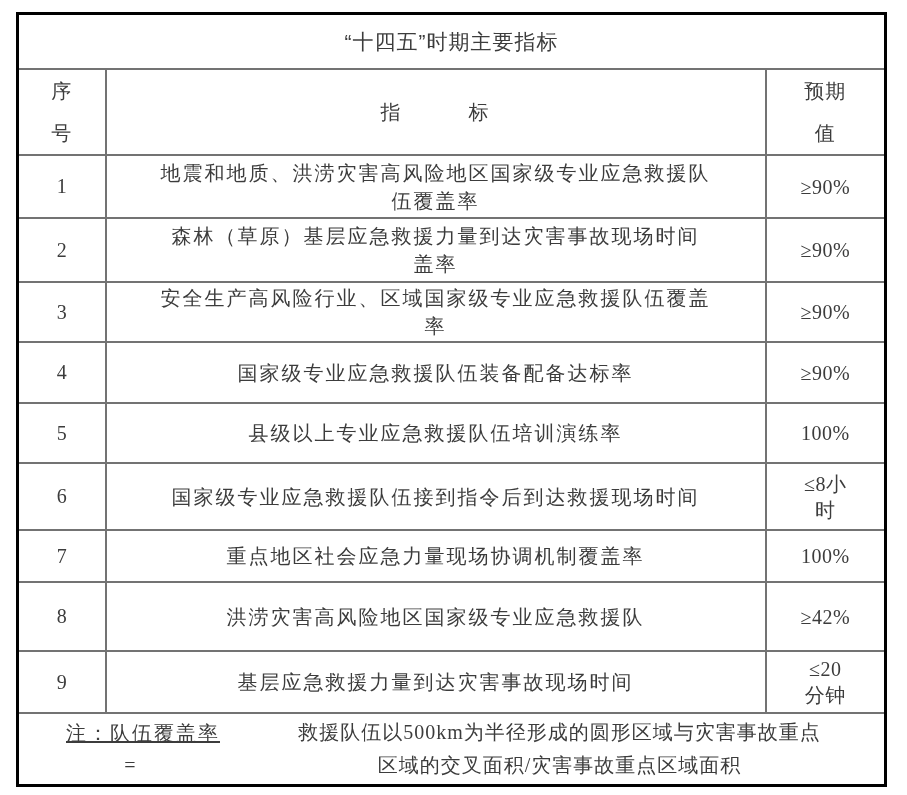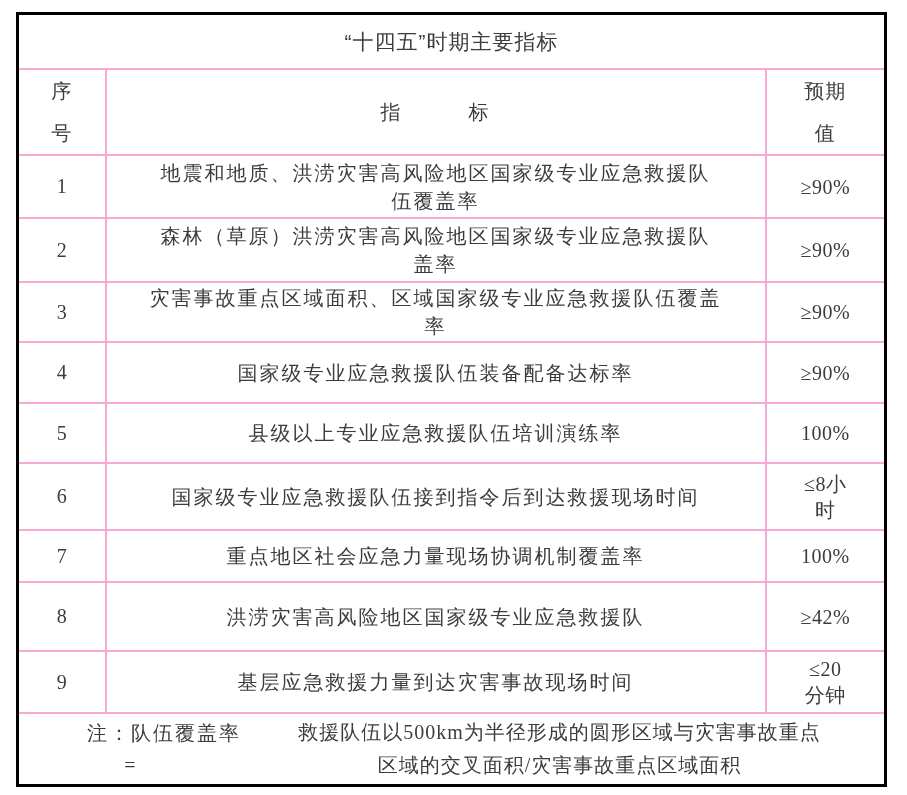--- a/index.html
+++ b/index.html
@@ -20,21 +20,21 @@
     left: 16px;
     top: 12px;
   }
   table.indicators {
     border-collapse: collapse;
     table-layout: fixed;
     width: 868px;
     border: 3px solid #000000;
   }
   table.indicators td, table.indicators th {
-    border: 2px solid #f9a8d4;
+    border: 2px solid #737373;
     text-align: center;
     vertical-align: middle;
     padding: 0;
     font-weight: normal;
     overflow: hidden;
   }
   .title-row td {
     height: 53px;
     font-family: "Liberation Sans", "DejaVu Sans", sans-serif;
     font-weight: bold;
@@ -88,22 +88,23 @@
     height: 100%;
   }
   .note-left {
     width: 222px;
     flex: 0 0 auto;
     font-size: 20px;
     letter-spacing: 2px;
     line-height: 32px;
   }
   .note-label {
-    text-align: right;
+    text-align: center;
     padding-left: 26px;
+    text-decoration: underline;
   }
   .note-equals {
     text-align: center;
     letter-spacing: 0;
   }
   .note-right {
     flex: 1 1 auto;
     font-size: 20px;
     letter-spacing: 1px;
     line-height: 33px;
@@ -134,27 +135,27 @@
       </tr>
 
       <tr class="r-0">
         <td class="cell-no">1</td>
         <td class="cell-indicator">地震和地质、洪涝灾害高风险地区国家级专业应急救援队
 伍覆盖率</td>
         <td class="cell-value">≥90%</td>
       </tr>
       <tr class="r-1">
         <td class="cell-no">2</td>
-        <td class="cell-indicator">森林（草原）洪涝灾害高风险地区国家级专业应急救援队
+        <td class="cell-indicator">森林（草原）基层应急救援力量到达灾害事故现场时间
 盖率</td>
         <td class="cell-value">≥90%</td>
       </tr>
       <tr class="r-2">
         <td class="cell-no">3</td>
-        <td class="cell-indicator">灾害事故重点区域面积、区域国家级专业应急救援队伍覆盖
+        <td class="cell-indicator">安全生产高风险行业、区域国家级专业应急救援队伍覆盖
 率</td>
         <td class="cell-value">≥90%</td>
       </tr>
       <tr class="r-3">
         <td class="cell-no">4</td>
         <td class="cell-indicator">国家级专业应急救援队伍装备配备达标率</td>
         <td class="cell-value">≥90%</td>
       </tr>
       <tr class="r-4">
         <td class="cell-no">5</td>

